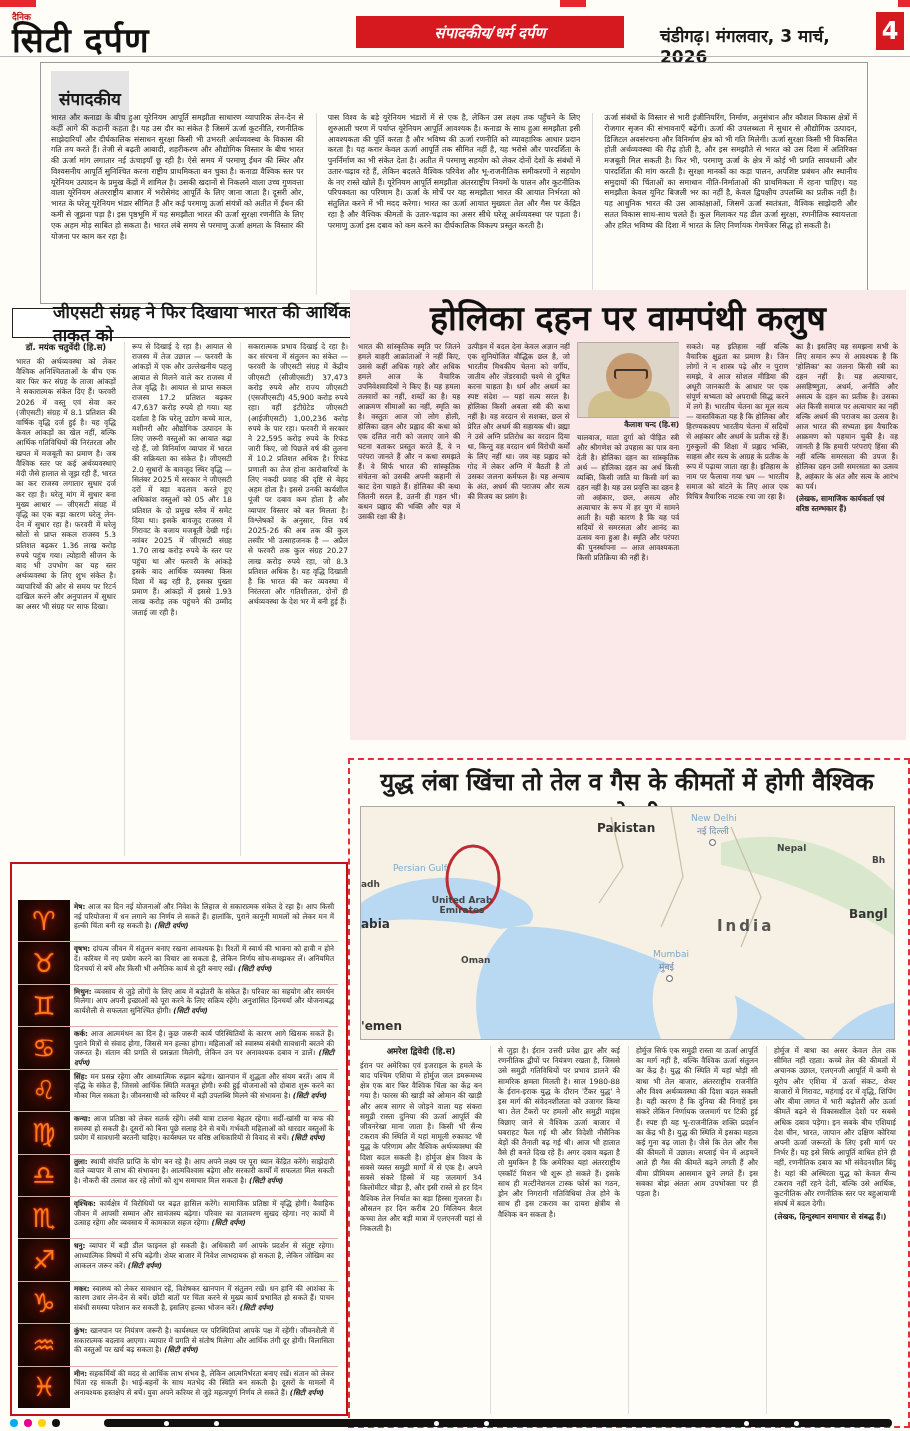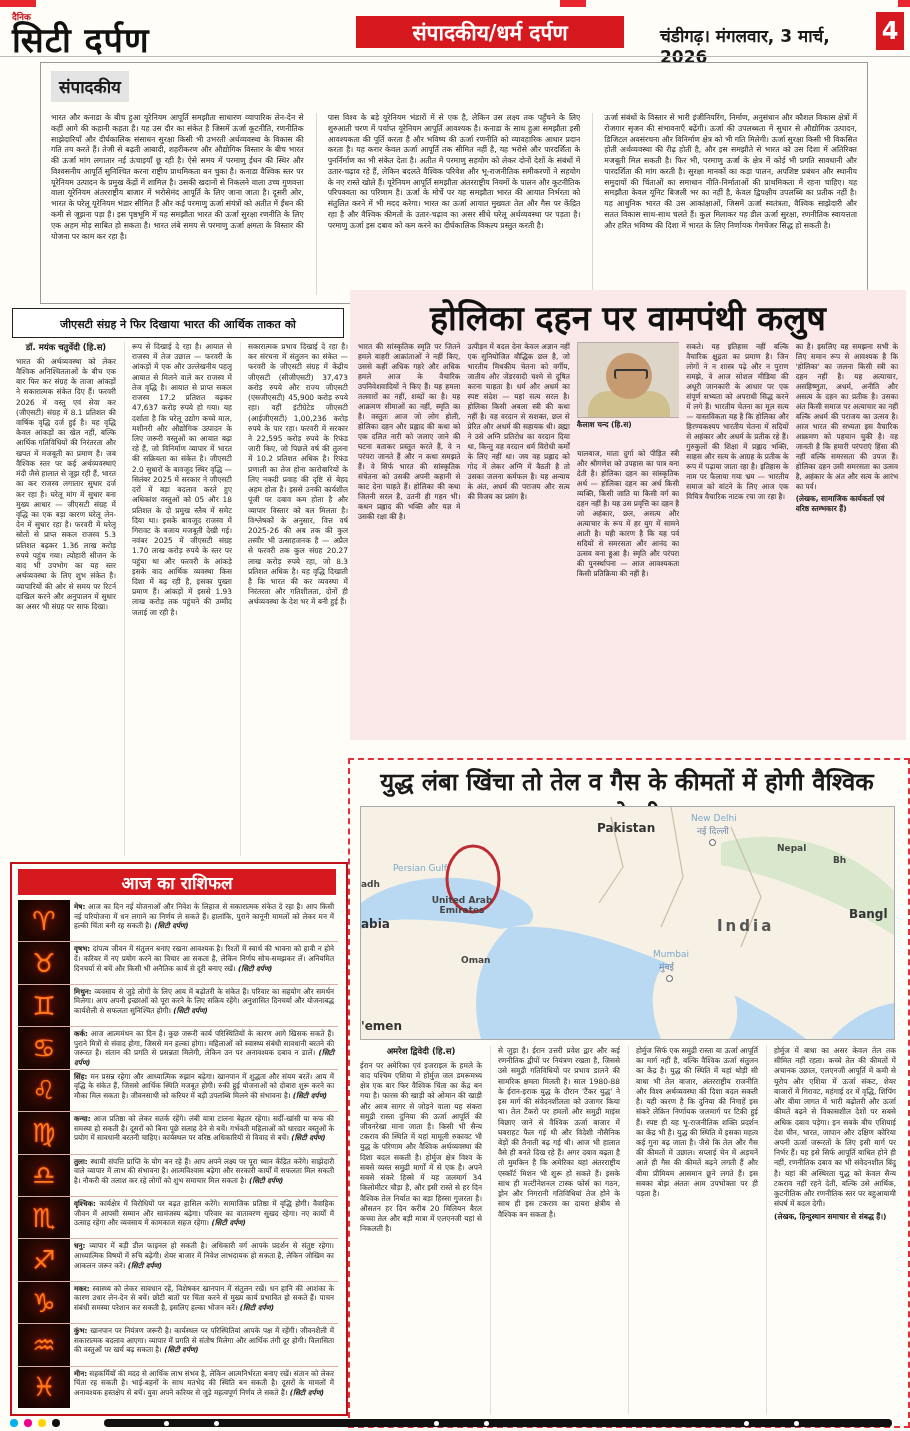--- a/index.html
+++ b/index.html
@@ -5,54 +5,54 @@
   html,body{margin:0;padding:0;background:#e9e7e2;}
   #page{position:relative;width:910px;height:1431px;background:#fffdf7;margin:0 auto;
         font-family:"DejaVu Sans","Liberation Sans",sans-serif;color:#1a1a1a;overflow:hidden;}
   .abs{position:absolute;}
   
   .logo-block{left:12px;top:10px;width:220px;}
   .logo-tag{font-size:9px;color:#c21019;font-weight:bold;}
   .logo-main{font-size:34px;font-weight:bold;color:#111;letter-spacing:1px;line-height:1.0;
              font-family:"DejaVu Serif","Liberation Serif",serif;}
   .section-box{left:356px;top:16px;width:268px;height:32px;background:#d6181f;color:#fff;
-               display:flex;align-items:center;justify-content:center;font-weight:bold;font-size:21px;}
+               display:flex;align-items:center;justify-content:center;font-weight:bold;font-size:15px;font-style:italic;}
   .dateline{left:660px;top:24px;width:210px;text-align:left;font-weight:bold;font-size:17px;}
   .pagenum{left:876px;top:12px;width:28px;height:38px;background:#d6181f;color:#fff;display:flex;
            align-items:center;justify-content:center;font-size:24px;font-weight:bold;}
   .printmark{top:0;height:7px;background:#e8262d;}
   .rule-h{left:0;top:56px;width:910px;height:1px;background:#bbb;}
   
   .ed-box{left:40px;top:62px;width:826px;height:240px;border:1px solid #9a9a9a;background:#fffdf7;}
   .ed-head-row{position:absolute;left:10px;top:8px;width:806px;display:flex;align-items:center;gap:10px;}
-  .ed-label{background:#e4e4e4;padding:4px 8px;font-size:17px;font-weight:bold;white-space:nowrap;}
+  .ed-label{background:#e4e4e4;padding:16px 8px;font-size:17px;font-weight:bold;white-space:nowrap;}
   .ed-headline{font-size:25px;font-weight:bold;line-height:1.05;}
   .ed-cols{position:absolute;left:10px;top:50px;width:806px;height:182px;display:flex;gap:12px;}
   .ed-col{flex:1;font-size:7.7px;line-height:1.4;text-align:justify;overflow:hidden;color:#222;}
   .ed-col + .ed-col{border-left:1px solid #d8d8d8;padding-left:11px;}
   
   .gst-headbox{left:12px;top:308px;width:330px;height:28px;border:1.5px solid #222;display:flex;
-               align-items:center;justify-content:center;font-size:11px;font-weight:bold;background:#fff;}
+               align-items:center;justify-content:center;font-size:17px;font-weight:bold;background:#fff;padding-left:40px;}
   .gst-cols{left:16px;top:342px;width:332px;height:514px;display:flex;gap:8px;}
   .news-col{flex:1;font-size:7.4px;line-height:1.38;text-align:justify;overflow:hidden;color:#222;}
   .news-col + .news-col{border-left:1px solid #ddd;padding-left:7px;}
   .byline{text-align:center;font-weight:bold;font-size:8.5px;margin-bottom:3px;}
   
   .holika-panel{left:350px;top:290px;width:556px;height:450px;background:#fbe9e9;}
   .holika-head{position:absolute;left:0;top:4px;width:556px;text-align:center;font-size:34px;
                font-weight:bold;color:#111;}
   .holika-cols{position:absolute;left:8px;top:52px;width:540px;height:392px;display:flex;gap:7px;}
   .holika-col{flex:1;font-size:7.3px;line-height:1.37;text-align:justify;overflow:hidden;color:#222;}
   .photo-box{width:100%;border:1px solid #b9a9a9;background:#ddd5c8;height:74px;position:relative;
              overflow:hidden;margin-bottom:2px;}
   .photo-head{position:absolute;left:28px;top:10px;width:46px;height:46px;border-radius:50%;background:#c79b72;}
   .photo-body{position:absolute;left:10px;top:48px;width:82px;height:30px;border-radius:20px 20px 0 0;background:#cfc08e;}
   .photo-glasses{position:absolute;left:36px;top:26px;width:30px;height:8px;border-top:2px solid #333;
                  border-left:2px solid #333;border-right:2px solid #333;border-radius:3px;}
-  .photo-caption{text-align:left;font-size:7.5px;font-weight:bold;margin-bottom:19px;}
+  .photo-caption{text-align:right;font-size:7.5px;font-weight:bold;margin-bottom:3px;}
   .closing-line{font-weight:bold;text-align:left;font-size:7.4px;margin-top:2px;}
   
   .war-box{left:348px;top:758px;width:558px;height:666px;border:2px dashed #e03038;background:#fffdf7;}
   .war-head{position:absolute;left:0;top:4px;width:554px;text-align:center;font-size:24px;font-weight:bold;}
   .map{position:absolute;left:10px;top:46px;width:533px;height:232px;border:1px solid #aaa;
        background:#f6f1e4;overflow:hidden;}
   .map-label{position:absolute;font-size:9px;color:#444;font-weight:bold;white-space:nowrap;}
   .map-label.water{color:#7fa9c9;font-weight:normal;}
   .map-label.hindi{color:#6b86a8;font-weight:normal;}
   .map-label.big{font-size:15px;letter-spacing:3px;color:#555;}
@@ -152,21 +152,21 @@
         <path d="M250,10 L262,60 L238,96" stroke="#c9bfa8" stroke-width="1.2" fill="none"></path>
         <path d="M310,0 L322,70 L300,120" stroke="#c9bfa8" stroke-width="1.2" fill="none"></path>
         <path d="M370,20 L400,90 L380,140" stroke="#c9bfa8" stroke-width="1.2" fill="none"></path>
         <ellipse cx="112" cy="72" rx="26" ry="33" fill="none" stroke="#bf2b33" stroke-width="3"></ellipse>
       </svg>
       <div class="map-label med" style="left:236px;top:14px;">Pakistan</div>
       <div class="map-label water" style="left:330px;top:6px;">New Delhi</div>
       <div class="map-label hindi" style="left:336px;top:17px;">नई दिल्ली</div>
       <div class="city-dot" style="left:348px;top:32px;"></div>
       <div class="map-label" style="left:416px;top:36px;">Nepal</div>
-      <div class="map-label" style="left:472px;top:48px;">Bh</div>
+      <div class="map-label" style="left:511px;top:48px;">Bh</div>
       <div class="map-label big" style="left:356px;top:110px;">India</div>
       <div class="map-label med" style="left:488px;top:100px;text-align:center;">Bangl</div>
       <div class="map-label" style="left:64px;top:88px;width:74px;white-space:normal;text-align:center;line-height:1.15;">United Arab Emirates</div>
       <div class="map-label water" style="left:32px;top:56px;">Persian Gulf</div>
       <div class="map-label" style="left:0px;top:72px;">adh</div>
       <div class="map-label med" style="left:0px;top:110px;">abia</div>
       <div class="map-label" style="left:100px;top:148px;">Oman</div>
       <div class="map-label med" style="left:0px;top:212px;">'emen</div>
       <div class="map-label water" style="left:292px;top:142px;">Mumbai</div>
       <div class="map-label hindi" style="left:298px;top:153px;">मुंबई</div>
@@ -181,21 +181,20 @@
       <div class="news-col">से जुड़ा है। ईरान उत्तरी प्रवेश द्वार और कई रणनीतिक द्वीपों पर नियंत्रण रखता है, जिससे उसे समुद्री गतिविधियों पर प्रभाव डालने की सामरिक क्षमता मिलती है। साल 1980-88 के ईरान-इराक युद्ध के दौरान 'टैंकर युद्ध' ने इस मार्ग की संवेदनशीलता को उजागर किया था। तेल टैंकरों पर हमलों और समुद्री माइंस बिछाए जाने से वैश्विक ऊर्जा बाजार में घबराहट फैल गई थी और विदेशी नौसैनिक बेड़ों की तैनाती बढ़ गई थी। आज भी हालात वैसे ही बनते दिख रहे हैं। अगर दबाव बढ़ता है तो मुमकिन है कि अमेरिका यहां अंतरराष्ट्रीय एस्कॉर्ट मिशन भी शुरू हो सकते हैं। इसके साथ ही मल्टीनेशनल टास्क फोर्स का गठन, ड्रोन और निगरानी गतिविधियां तेज होने के साथ ही इस टकराव का दायरा क्षेत्रीय से वैश्विक बन सकता है।</div>
       <div class="news-col">होर्मुज सिर्फ एक समुद्री रास्ता या ऊर्जा आपूर्ति का मार्ग नहीं है, बल्कि वैश्विक ऊर्जा संतुलन का केंद्र है। युद्ध की स्थिति में यहां थोड़ी सी बाधा भी तेल बाजार, अंतरराष्ट्रीय राजनीति और विश्व अर्थव्यवस्था की दिशा बदल सकती है। यही कारण है कि दुनिया की निगाहें इस संकरे लेकिन निर्णायक जलमार्ग पर टिकी हुई हैं। स्पष्ट ही यह भू-राजनीतिक शक्ति प्रदर्शन का केंद्र भी है। युद्ध की स्थिति में इसका महत्व कई गुना बढ़ जाता है। जैसे कि तेल और गैस की कीमतों में उछाल। सप्लाई चेन में अड़चनें आते ही गैस की कीमतें बढ़ने लगती हैं और बीमा प्रीमियम आसमान छूने लगते हैं। इस सबका बोझ अंततः आम उपभोक्ता पर ही पड़ता है।</div>
       <div class="news-col">
         <span>होर्मुज में बाधा का असर केवल तेल तक सीमित नहीं रहता। कच्चे तेल की कीमतों में अचानक उछाल, एलएनजी आपूर्ति में कमी से यूरोप और एशिया में ऊर्जा संकट, शेयर बाजारों में गिरावट, महंगाई दर में वृद्धि, शिपिंग और बीमा लागत में भारी बढ़ोतरी और ऊर्जा कीमतें बढ़ने से विकासशील देशों पर सबसे अधिक दबाव पड़ेगा। इन सबके बीच एशियाई देश चीन, भारत, जापान और दक्षिण कोरिया अपनी ऊर्जा जरूरतों के लिए इसी मार्ग पर निर्भर हैं। यह इसे सिर्फ आपूर्ति बाधित होने ही नहीं, रणनीतिक दबाव का भी संवेदनशील बिंदु है। यहां की अस्थिरता युद्ध को केवल सैन्य टकराव नहीं रहने देती, बल्कि उसे आर्थिक, कूटनीतिक और रणनीतिक स्तर पर बहुआयामी संघर्ष में बदल देगी।</span>
         <div class="closing-line">(लेखक, हिन्दुस्थान समाचार से संबद्ध हैं।)</div>
       </div>
     </div>
   </div>
 
   <div class="abs horo-box">
-    <div class="horo-title">आज का राशिफल</div>
     <div class="horo-rows">
 
       <div class="h-row">
         <div class="zodiac-tile">
             <span class="zodiac-glyph">♈</span>
           </div>
         <div class="h-text"><span class="h-sign">मेष:</span> <span>आज का दिन नई योजनाओं और निवेश के लिहाज से सकारात्मक संकेत दे रहा है। आप किसी नई परियोजना में धन लगाने का निर्णय ले सकते हैं। हालांकि, पुराने कानूनी मामलों को लेकर मन में हल्की चिंता बनी रह सकती है।</span> <span class="h-tag">(सिटी दर्पण)</span></div>
       </div>
       <div class="h-row">
         <div class="zodiac-tile">

